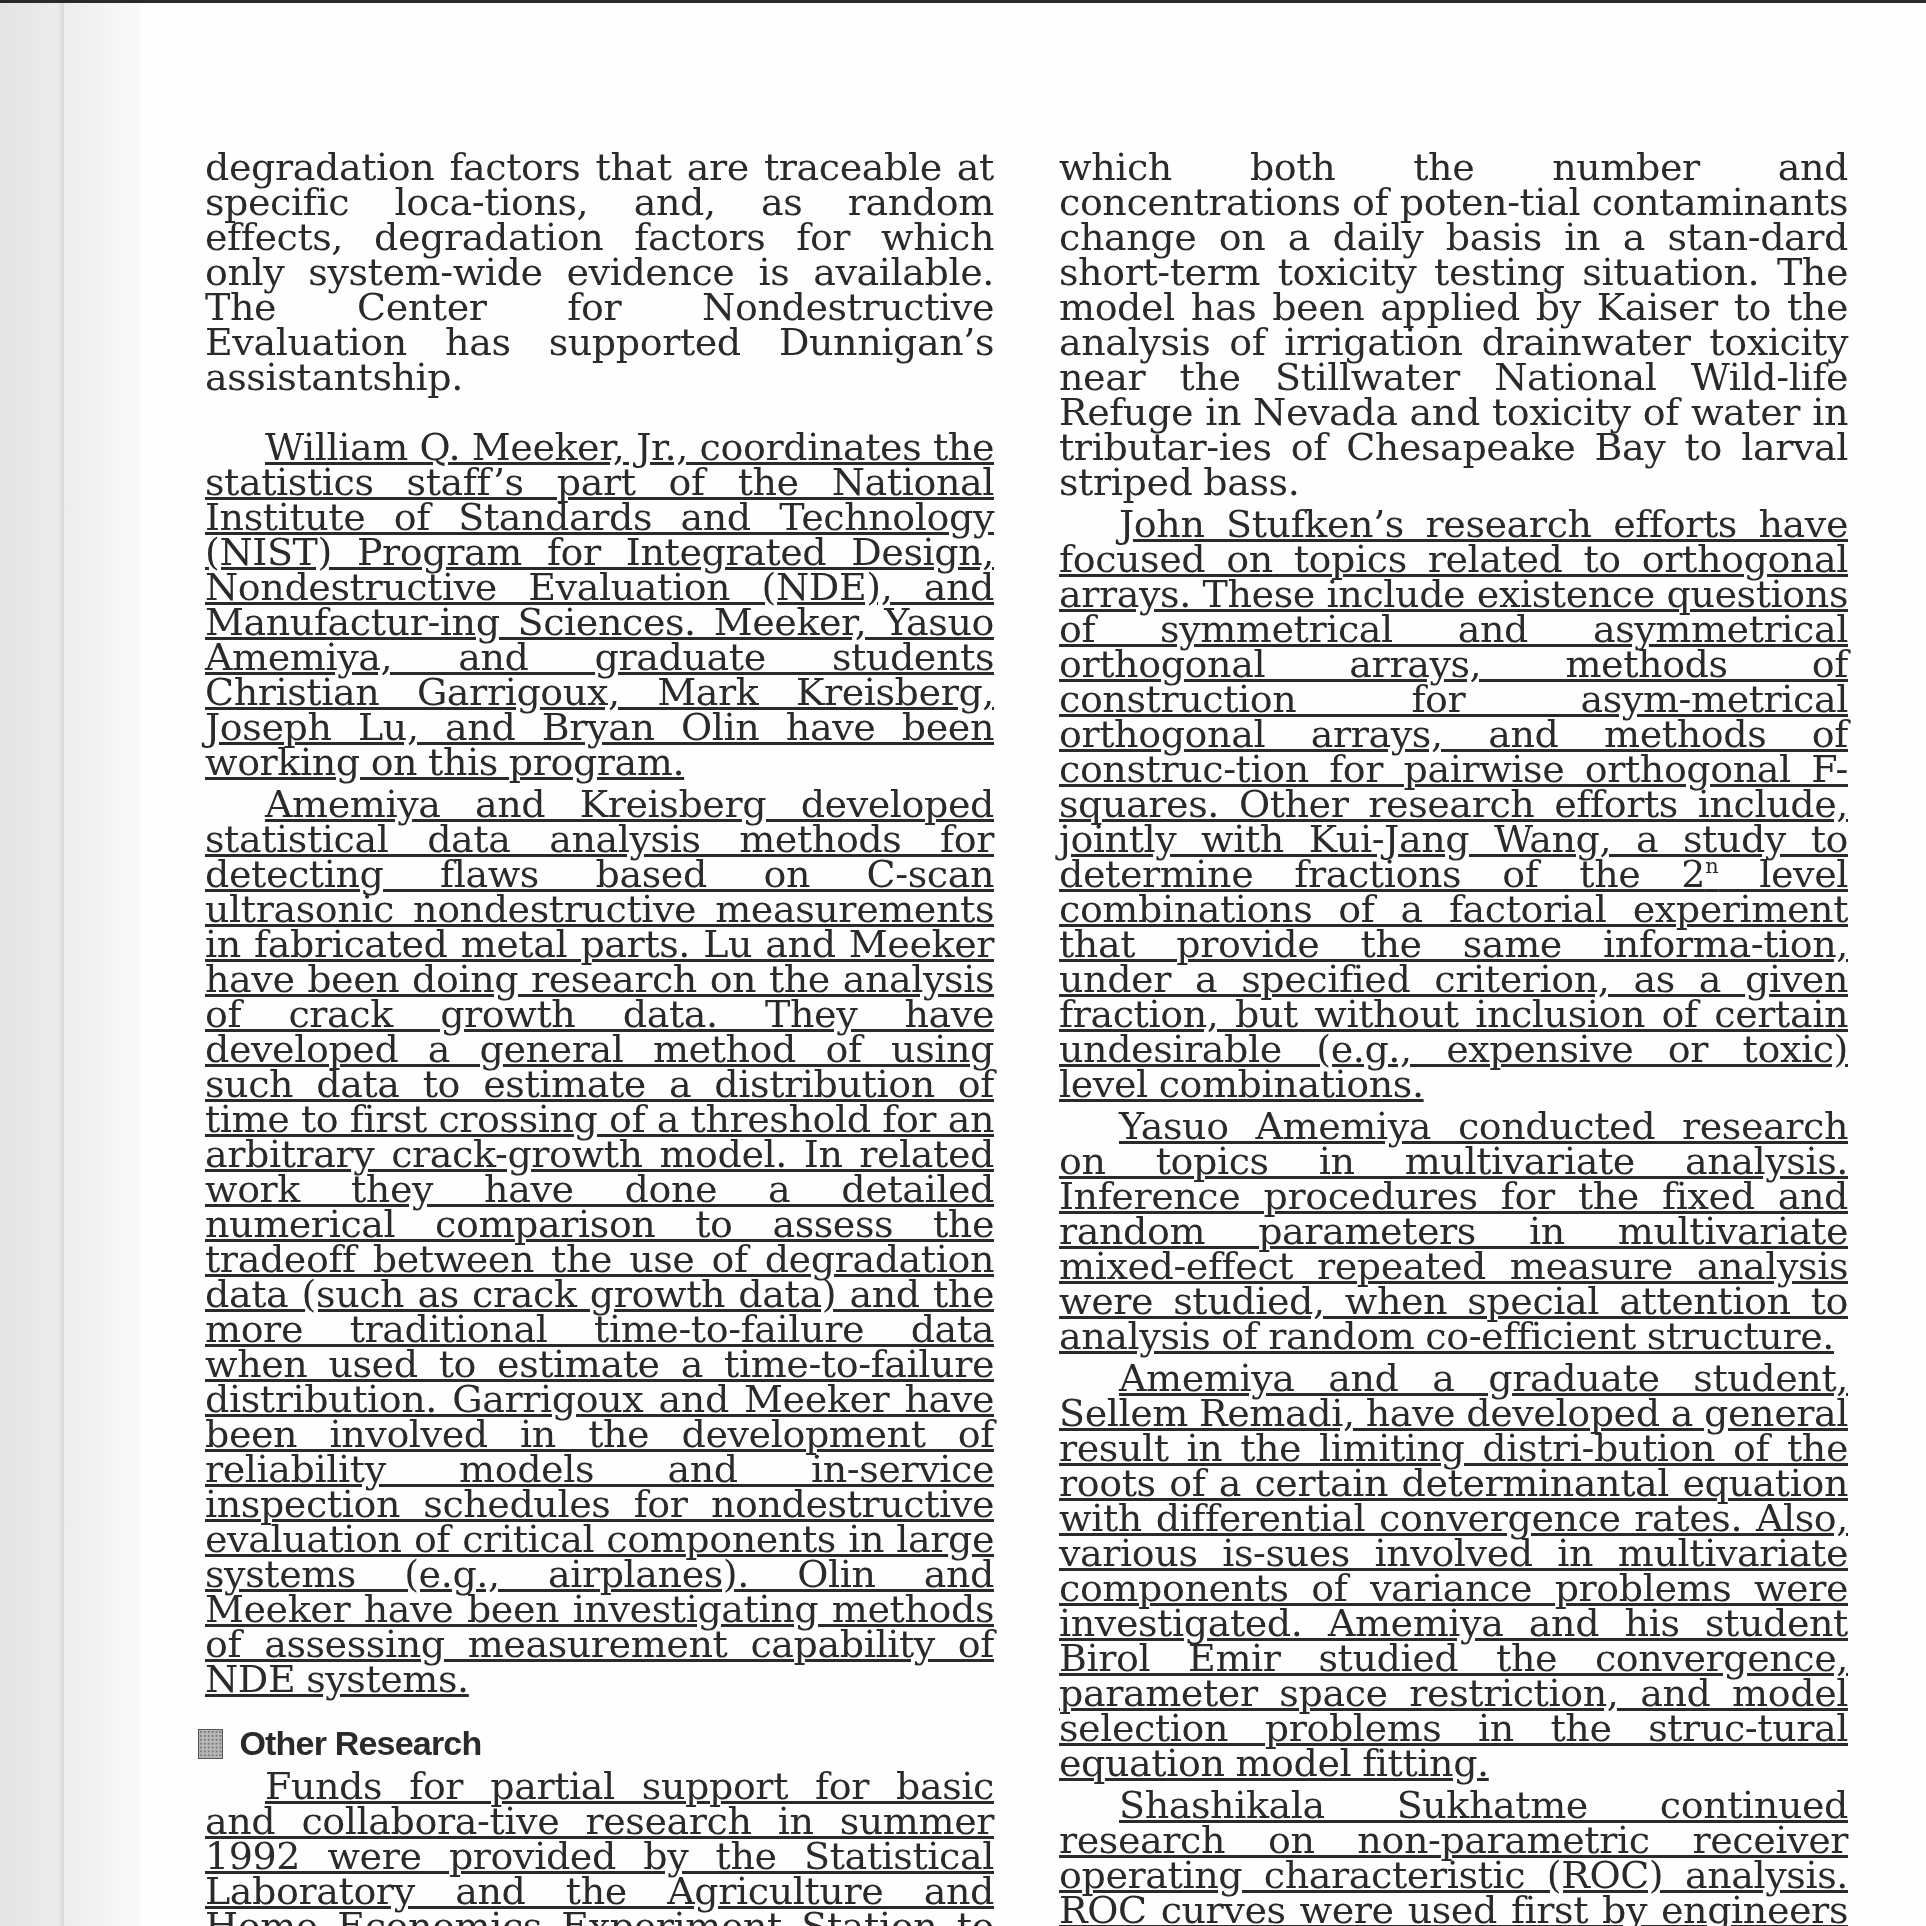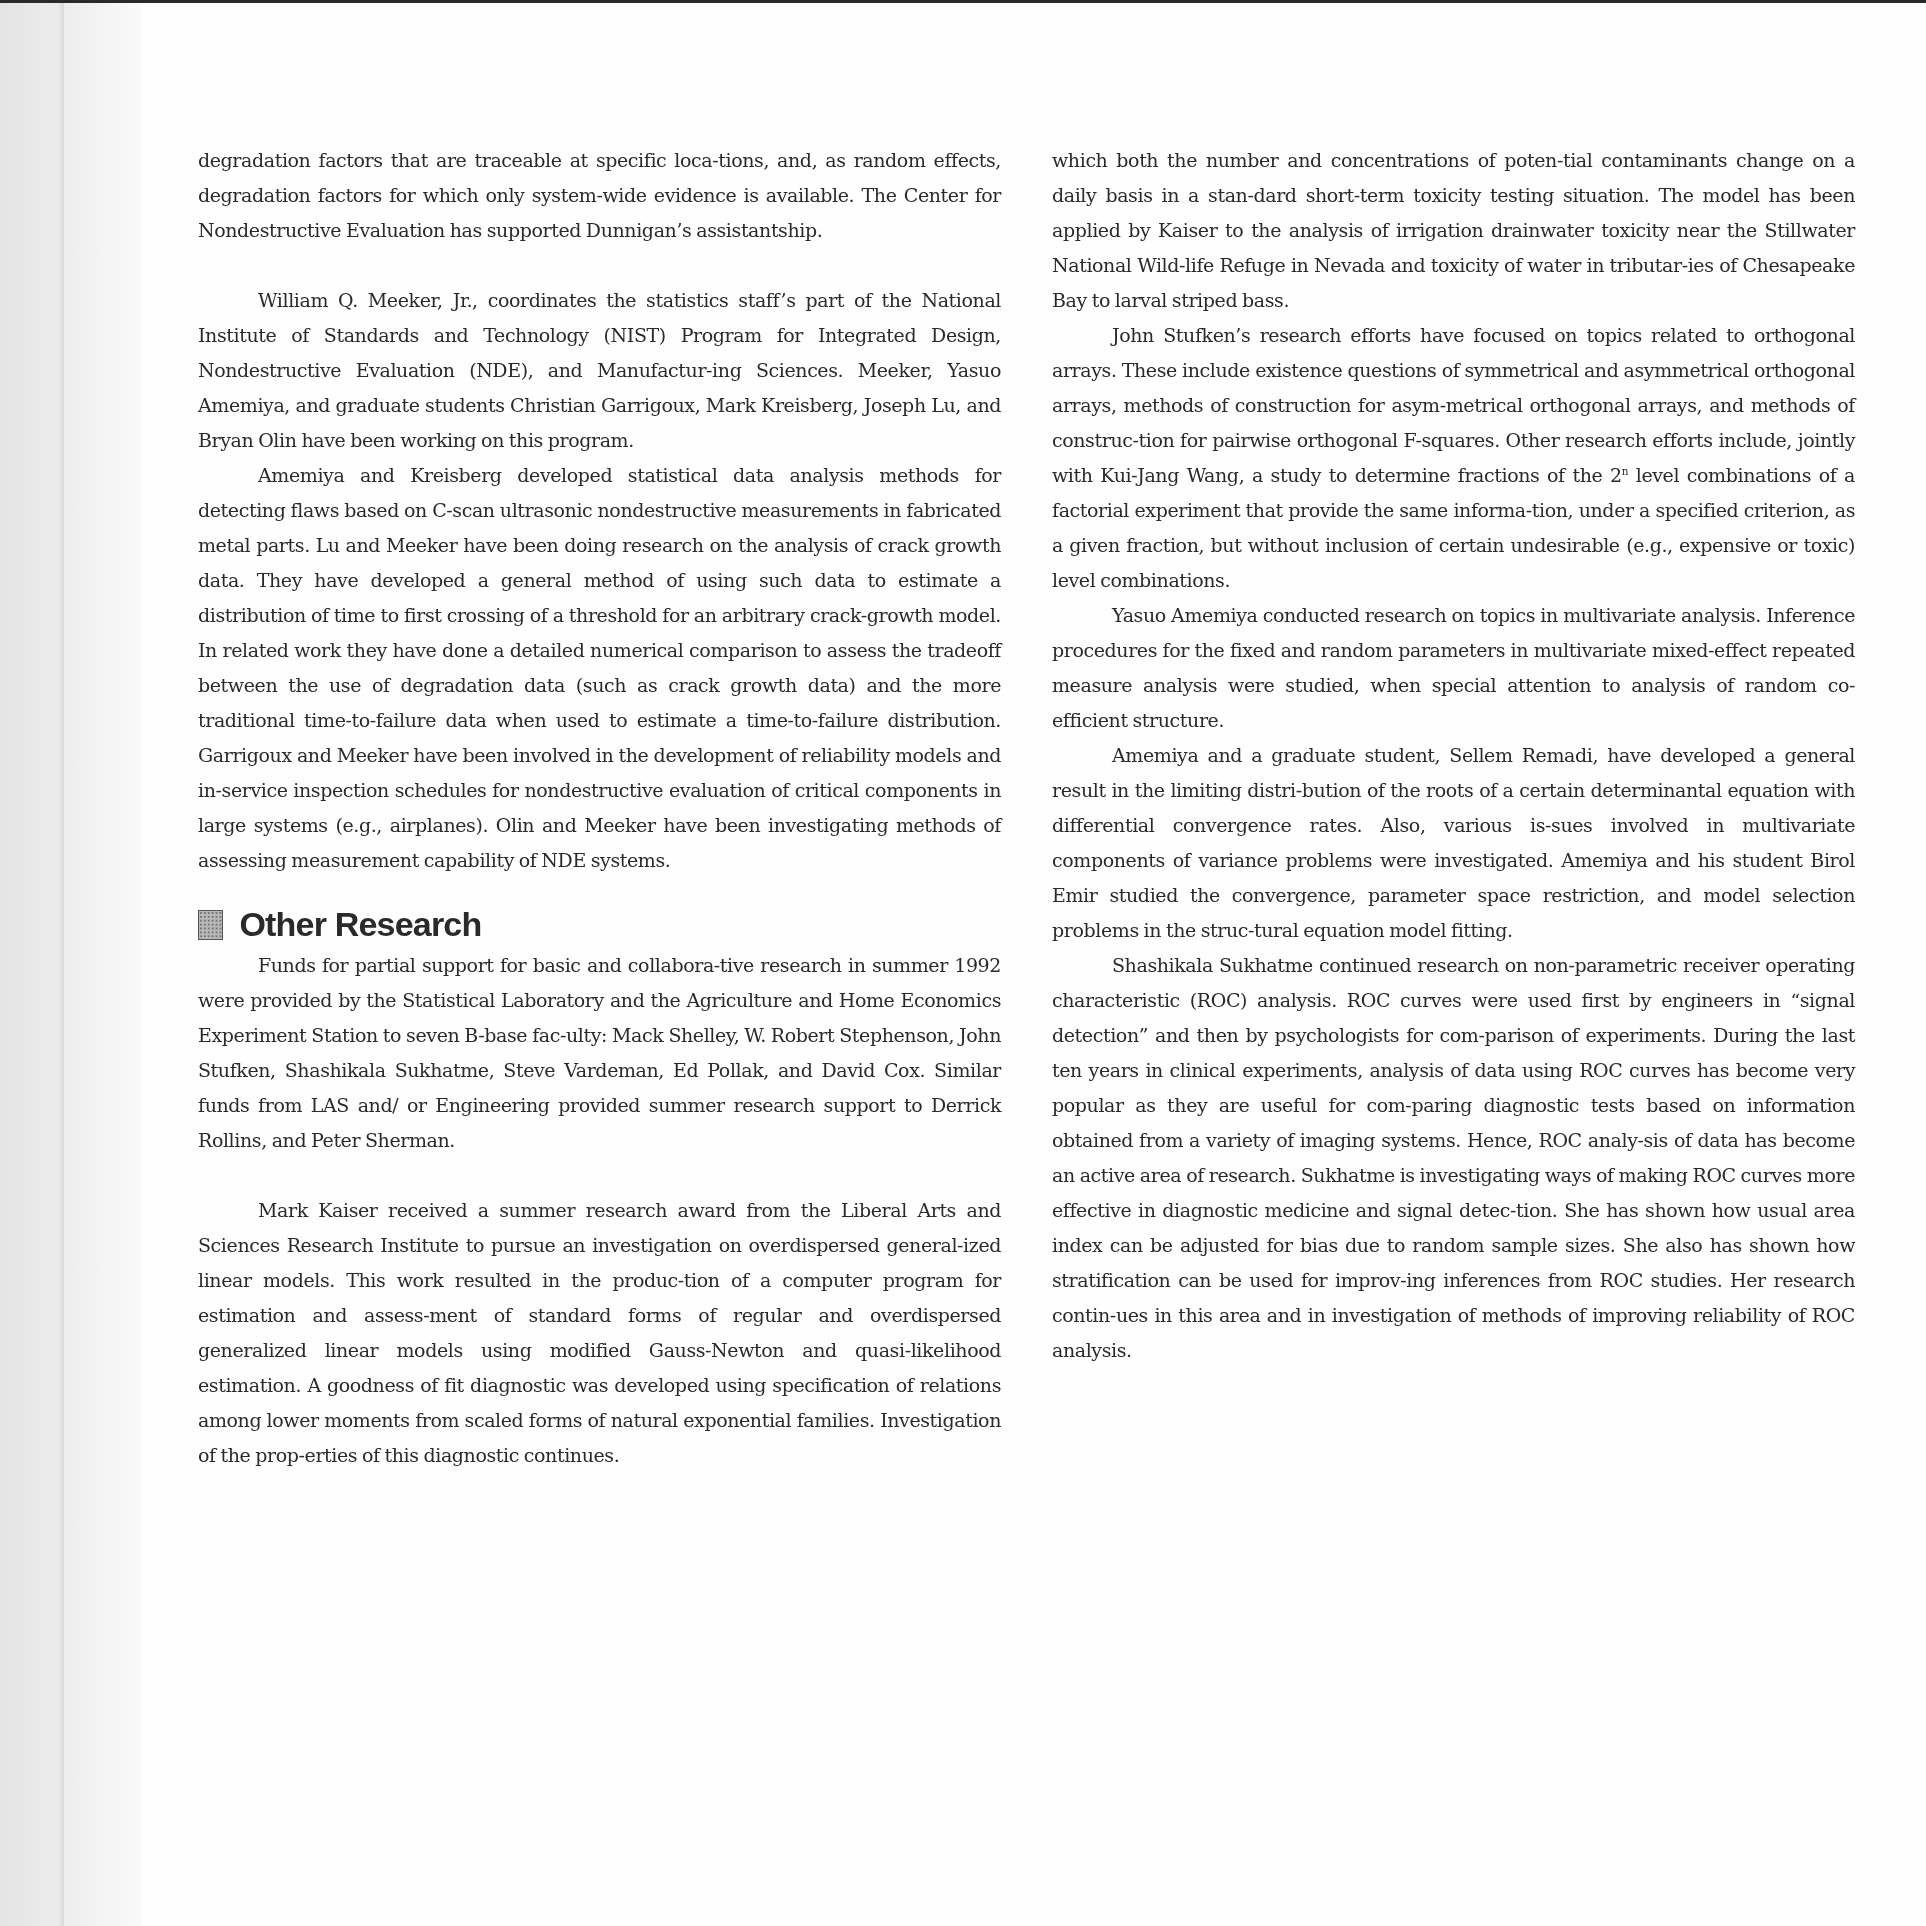--- a/index.html
+++ b/index.html
@@ -17,29 +17,29 @@
     .gutter-shade2 {
       position: absolute; left: 64px; top: 3.1px; width: 77px; height: 2539px;
       background: linear-gradient(to right, #ededed 0%, #fafafa 100%);
     }
 
     .column { position: absolute; top: 143px; width: 803px; }
     .col-left { left: 198px; }
     .col-right { left: 1052px; }
 
     p {
-      margin: 0;
-      font-size: 19px;
+      margin: 7px;
+      font-size: 38px;
       line-height: 35px;
       text-align: justify;
       hyphens: manual;
       letter-spacing: -0.4px;
       word-spacing: -0.8px;
     }
-    p.indent { text-indent: 60px; }
+    p.indent { text-indent: 60px; text-decoration: underline; }
     p.gap-before { margin-top: 35px; }
 
     .heading {
       display: flex; align-items: center;
       margin-top: 28px; margin-bottom: 5px; height: 37px;
     }
     .heading-icon {
       width: 25.4px; height: 30px; margin-right: 16px;
       border: 1.2px solid #555;
       background-color: #b9b9b9;

